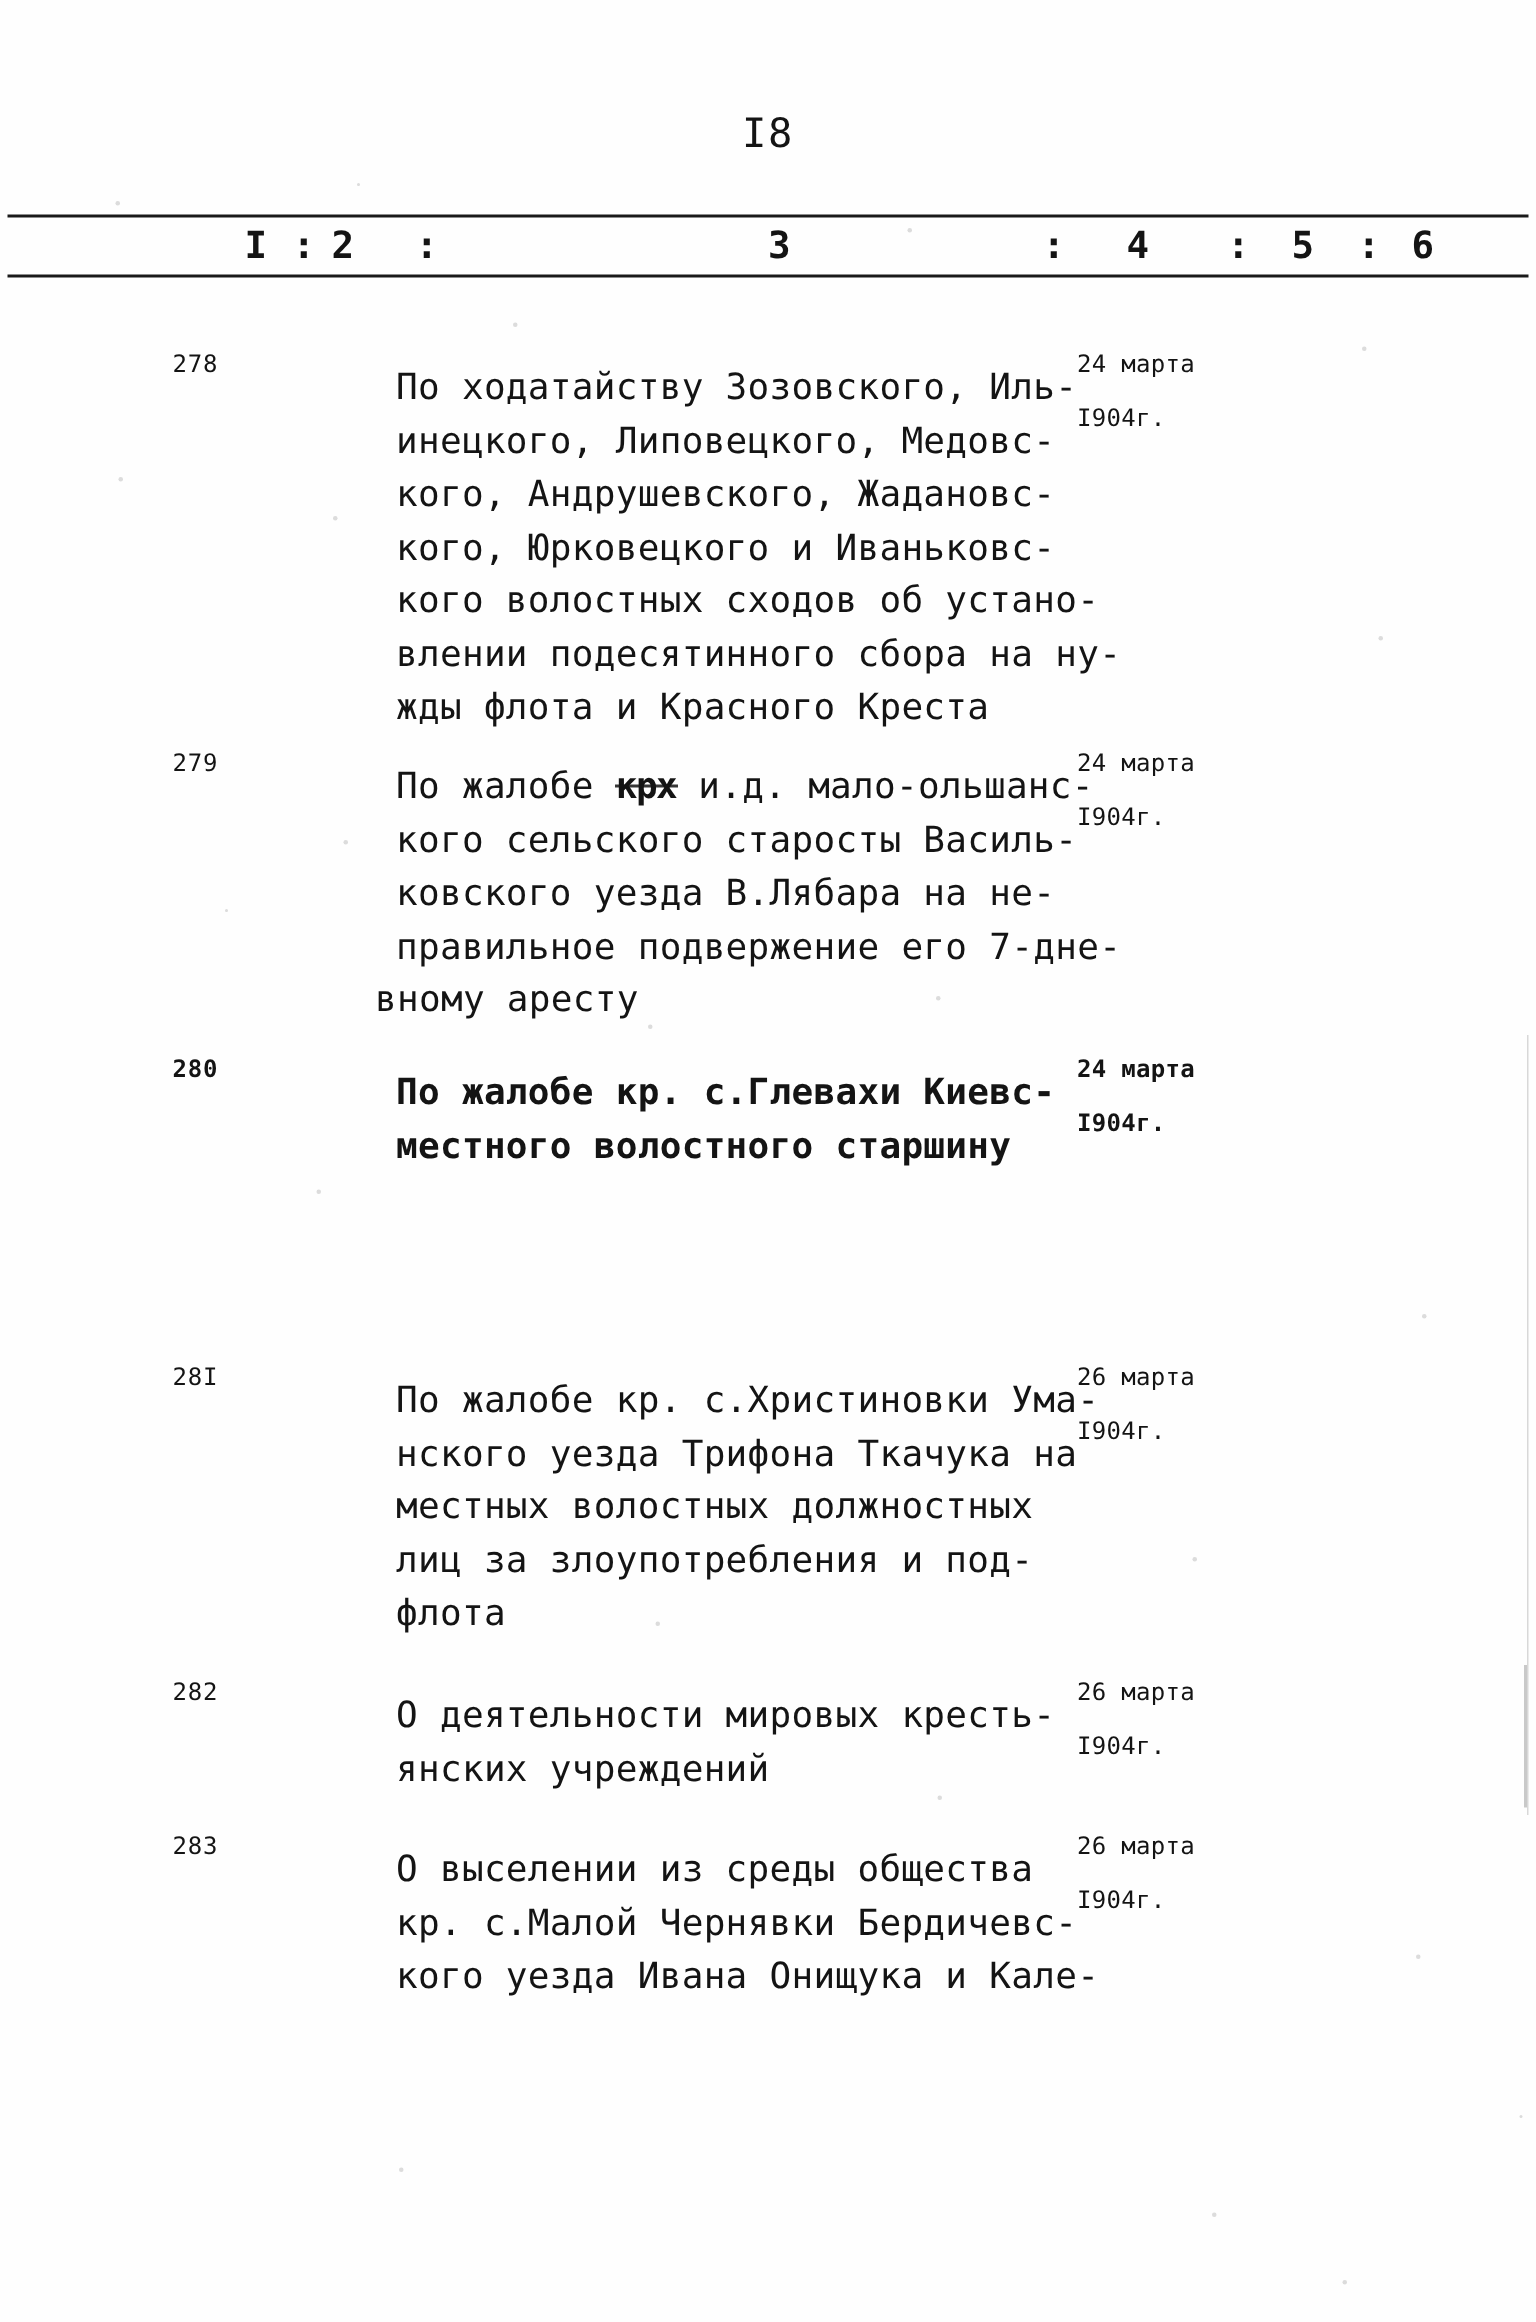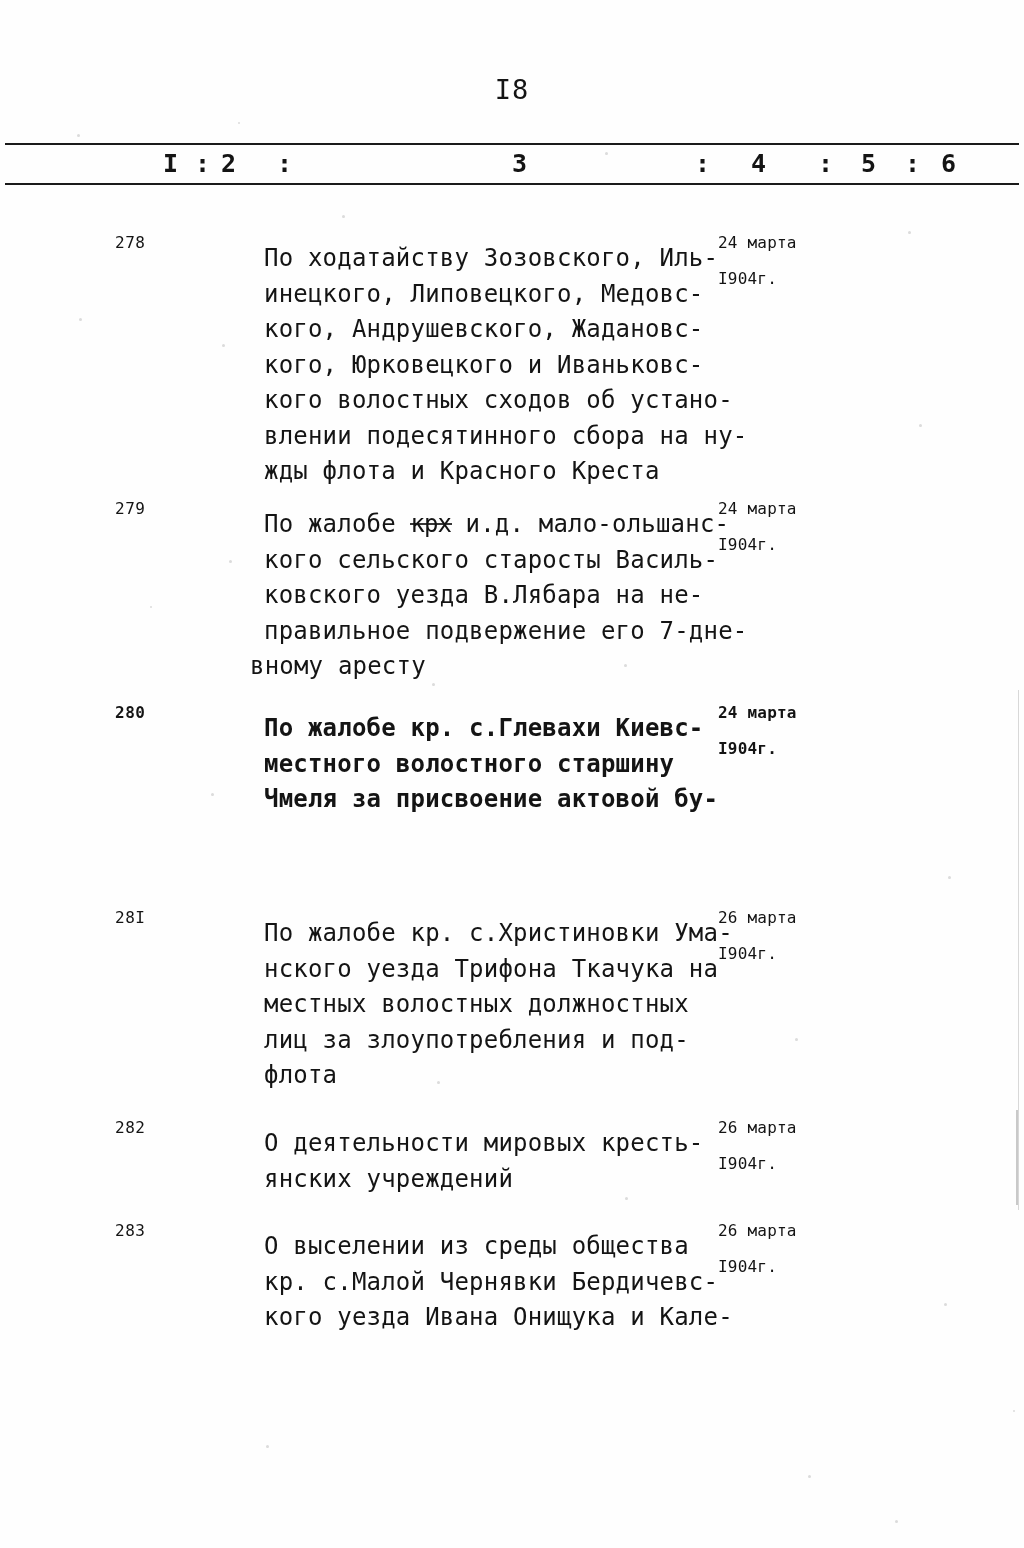--- a/index.html
+++ b/index.html
@@ -123,21 +123,21 @@
   .entry-date .ln {
     font-size: 16px;
     line-height: 35.5px;
     letter-spacing: 0.2px;
     white-space: pre;
   }
 
   
   .overtype {
     position: relative;
-    font-weight: 400;
+    font-weight: 700;
     letter-spacing: -1px;
   }
   .overtype::after {
     content: "";
     position: absolute;
     left: -1px;
     right: -1px;
     top: 46%;
     height: 2px;
     background: #141414;
@@ -243,21 +243,20 @@
         <div class="ln">24 марта</div>
         <div class="ln">I904г.</div>
       </div>
     </div>
 
     <div class="entry" style="height:205px;font-weight:bold;">
       <div class="entry-num">280</div>
       <div class="entry-body">
         <div class="ln">По жалобе кр. с.Глевахи Киевс-</div>
         <div class="ln">местного волостного старшину</div>
-        <div class="ln">Чмеля за присвоение актовой бу-</div>
       </div>
       <div class="entry-date">
         <div class="ln">24 марта</div>
         <div class="ln">I904г.</div>
       </div>
     </div>
 
     <div class="entry" style="height:210px;">
       <div class="entry-num">28I</div>
       <div class="entry-body">

